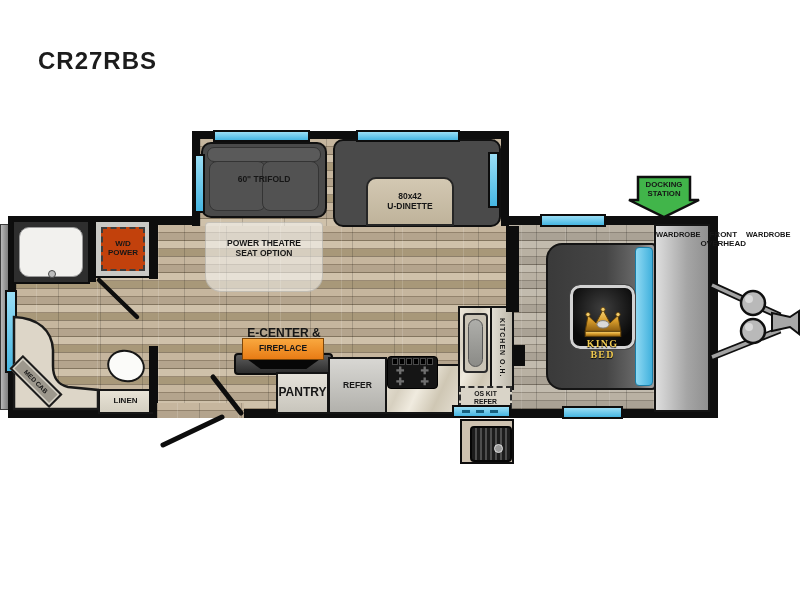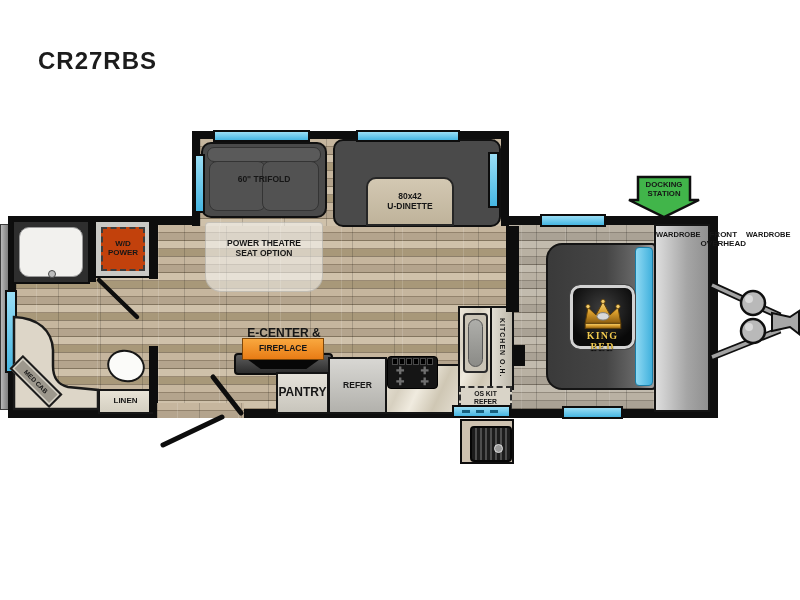--- a/index.html
+++ b/index.html
@@ -68,21 +68,21 @@
   .vtext{writing-mode:vertical-rl;text-orientation:mixed;letter-spacing:1px;}
   #oskit{left:459px;top:386px;width:53px;height:23px;background:#d9d4c8;border:2px dashed #2e2e2e;z-index:8;}
   #os-hatch-dash{width:70%;height:3px;background:repeating-linear-gradient(90deg,#16607f 0 8px,transparent 8px 14px);}
   #outkitchen{left:460px;top:419px;width:54px;height:45px;background:#cec2b0;border:2.5px solid #0d0d0d;z-index:2;}
   #outkitchen .griddle{position:absolute;left:8px;top:5px;width:38px;height:32px;background:repeating-linear-gradient(90deg,#1c1c1c 0 3px,#4e4e4e 3px 5px);border:2px solid #060606;border-radius:4px;}
   #outkitchen .knob{position:absolute;right:9px;bottom:9px;width:7px;height:7px;background:#9a9a9a;border:1px solid #dedede;border-radius:50%;}
 
   
   #bed{left:546px;top:243px;width:110px;height:147px;background:linear-gradient(90deg,#3a3a3a 0%,#454545 55%,#6b6b6b 85%,#9b9b9b 97%);border:2px solid #141414;border-radius:16px 4px 4px 16px;z-index:5;}
   #pillows{left:635px;top:247px;width:18px;height:139px;background:linear-gradient(90deg,#8fd9f3,#41b1dd);border:1px solid #1a7da6;border-radius:4px;z-index:6;}
-  #badge{left:570px;top:285px;width:65px;height:64px;background:radial-gradient(circle at 50% 35%,#3e3e3e,#090909 75%);border:3px solid #d2d2d2;outline:1.5px solid #444;border-radius:10px;z-index:7;padding-top:11px;}
+  #badge{left:570px;top:285px;width:65px;height:64px;background:radial-gradient(circle at 50% 35%,#3e3e3e,#090909 75%);border:3px solid #d2d2d2;outline:1.5px solid #444;border-radius:10px;z-index:7;padding-top:19px;}
   #badge .bedtext{font-family:"Liberation Serif",serif;font-weight:bold;font-size:10px;color:#eec84f;letter-spacing:1.2px;text-align:center;text-shadow:0 1px 1px #000;margin-top:1px;}
   #foh{left:654px;top:224px;width:56px;height:188px;background:linear-gradient(90deg,#dedede,#a5a5a5 60%,#909090);border:2px solid #141414;z-index:5;display:flex;flex-direction:row;justify-content:space-between;padding:5px 0;}
 
   .svg-overlay{left:0;top:0;width:800px;height:600px;z-index:20;pointer-events:none;}
   #dock-text{left:630px;top:181px;width:68px;z-index:22;}
 </style>
 </head>
 <body>
 
 <div id="title" class="abs lbl">CR27RBS</div>

